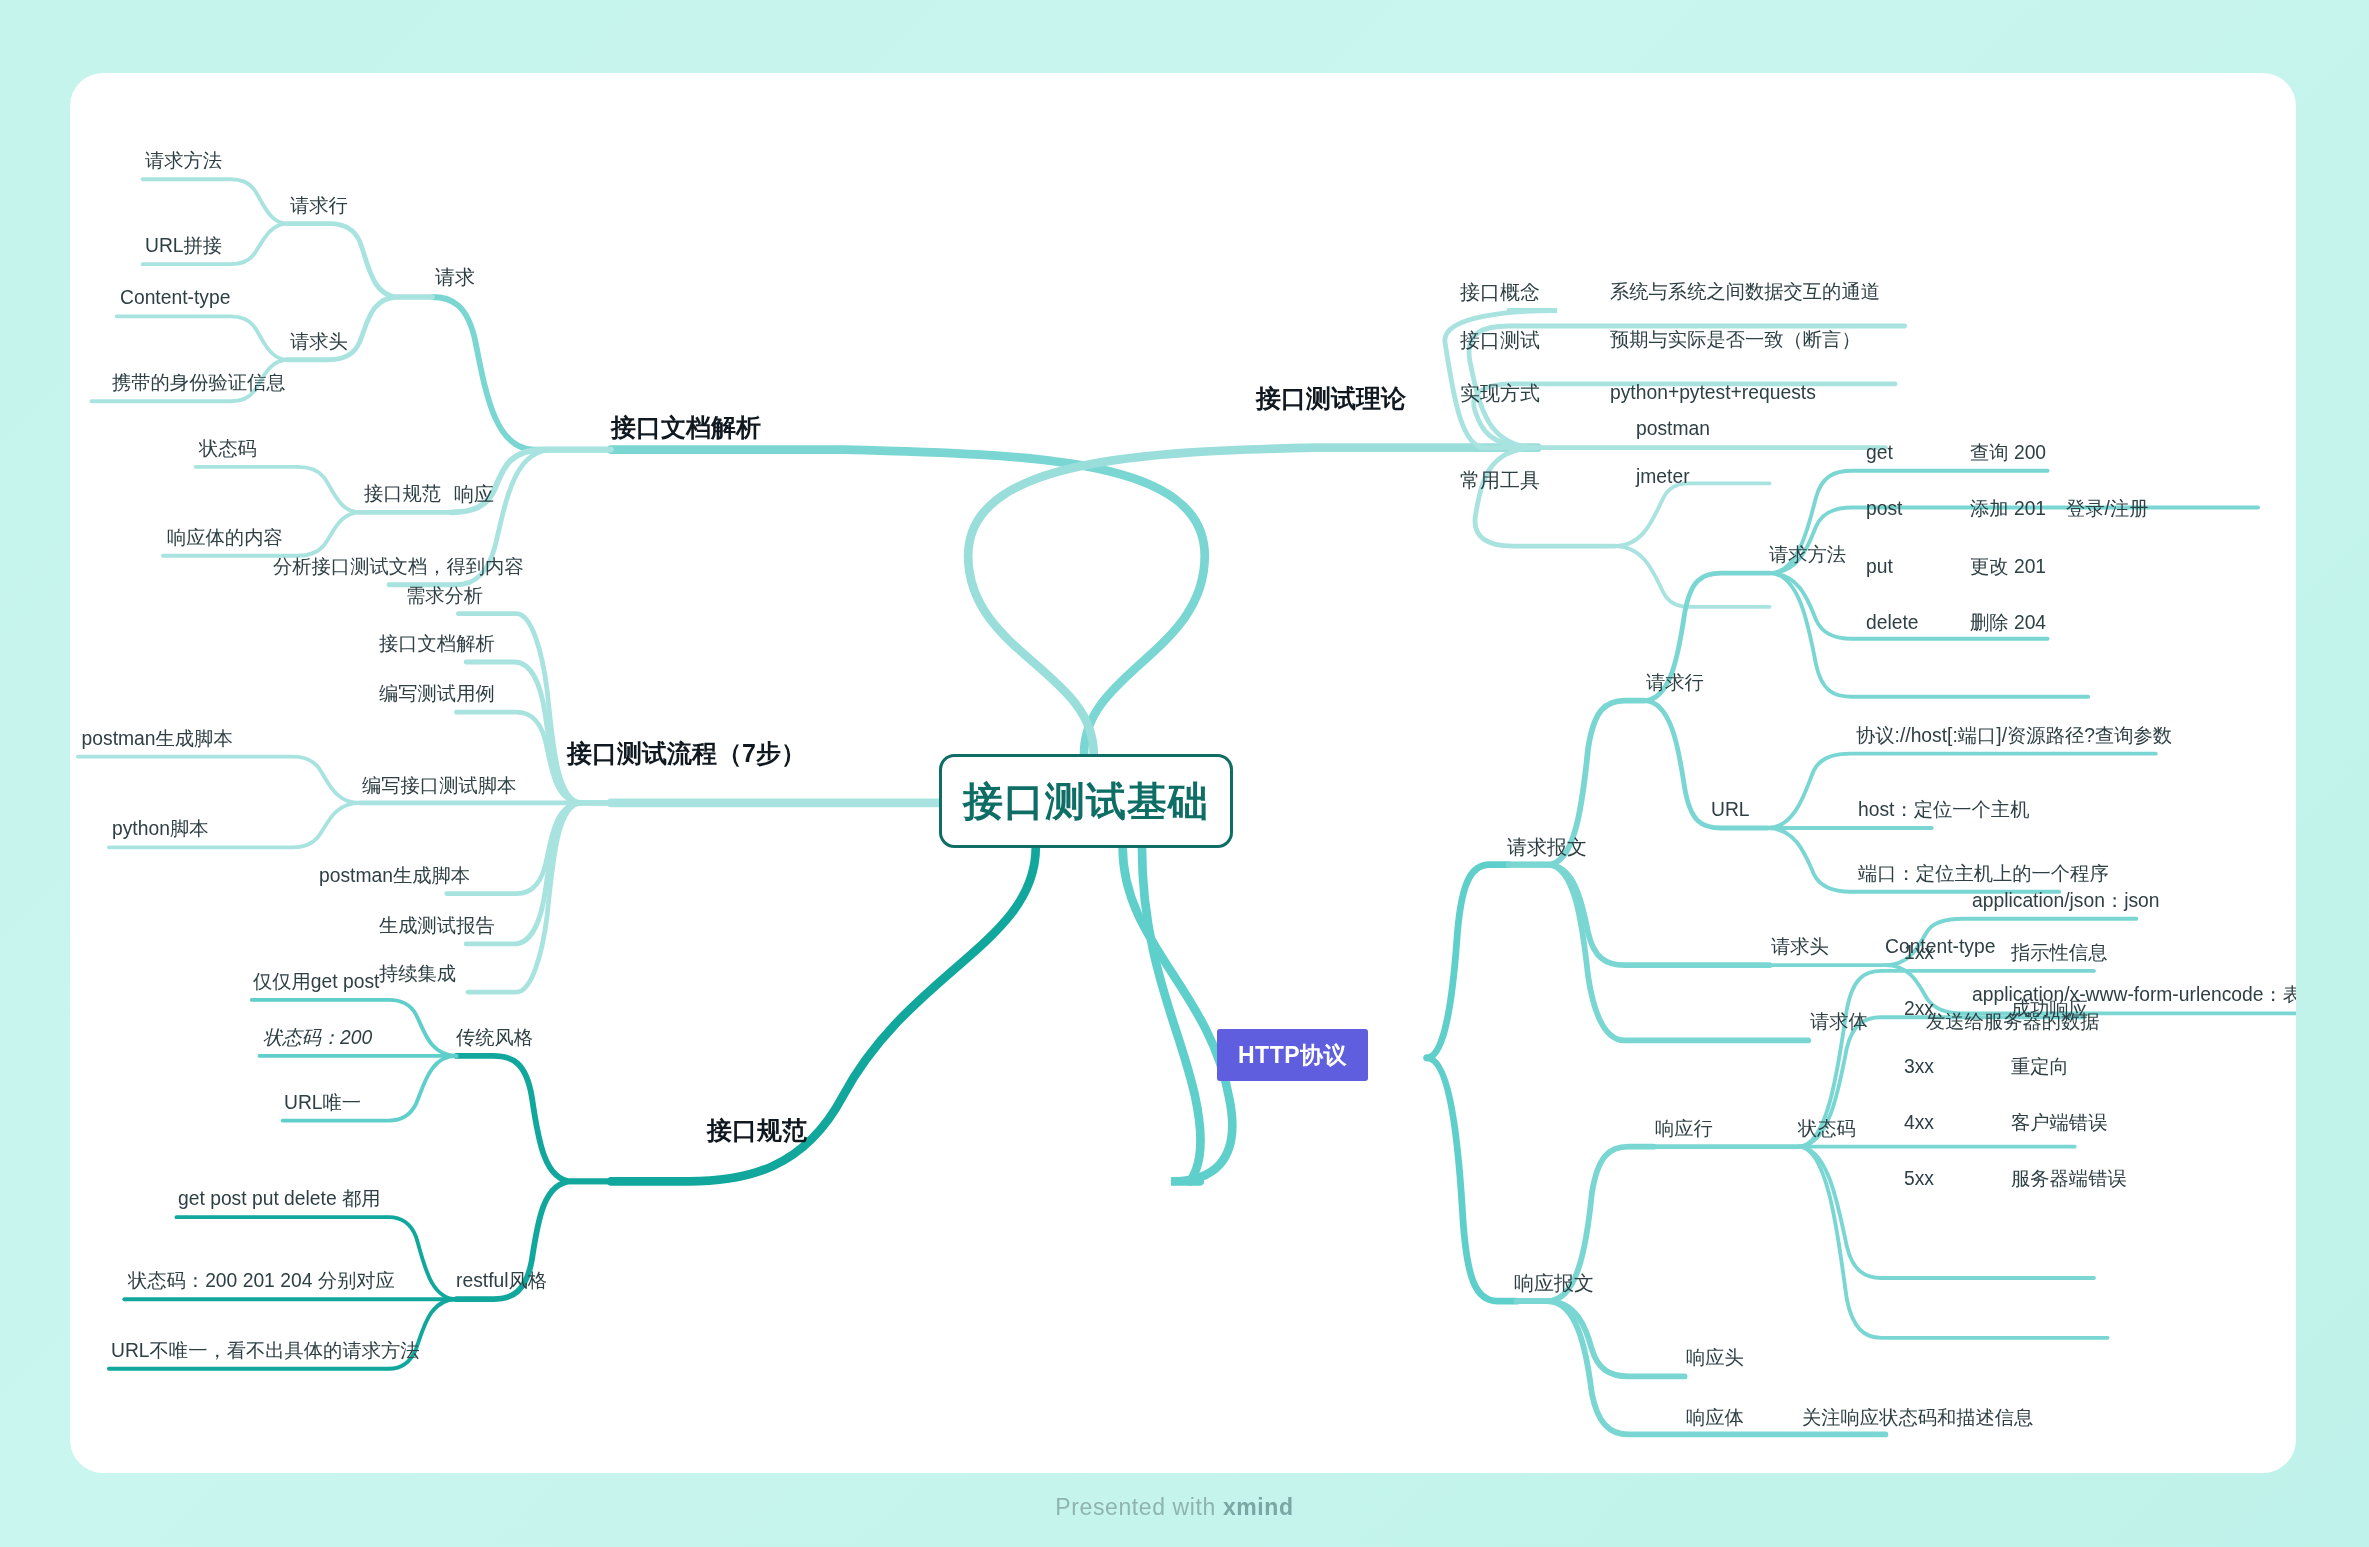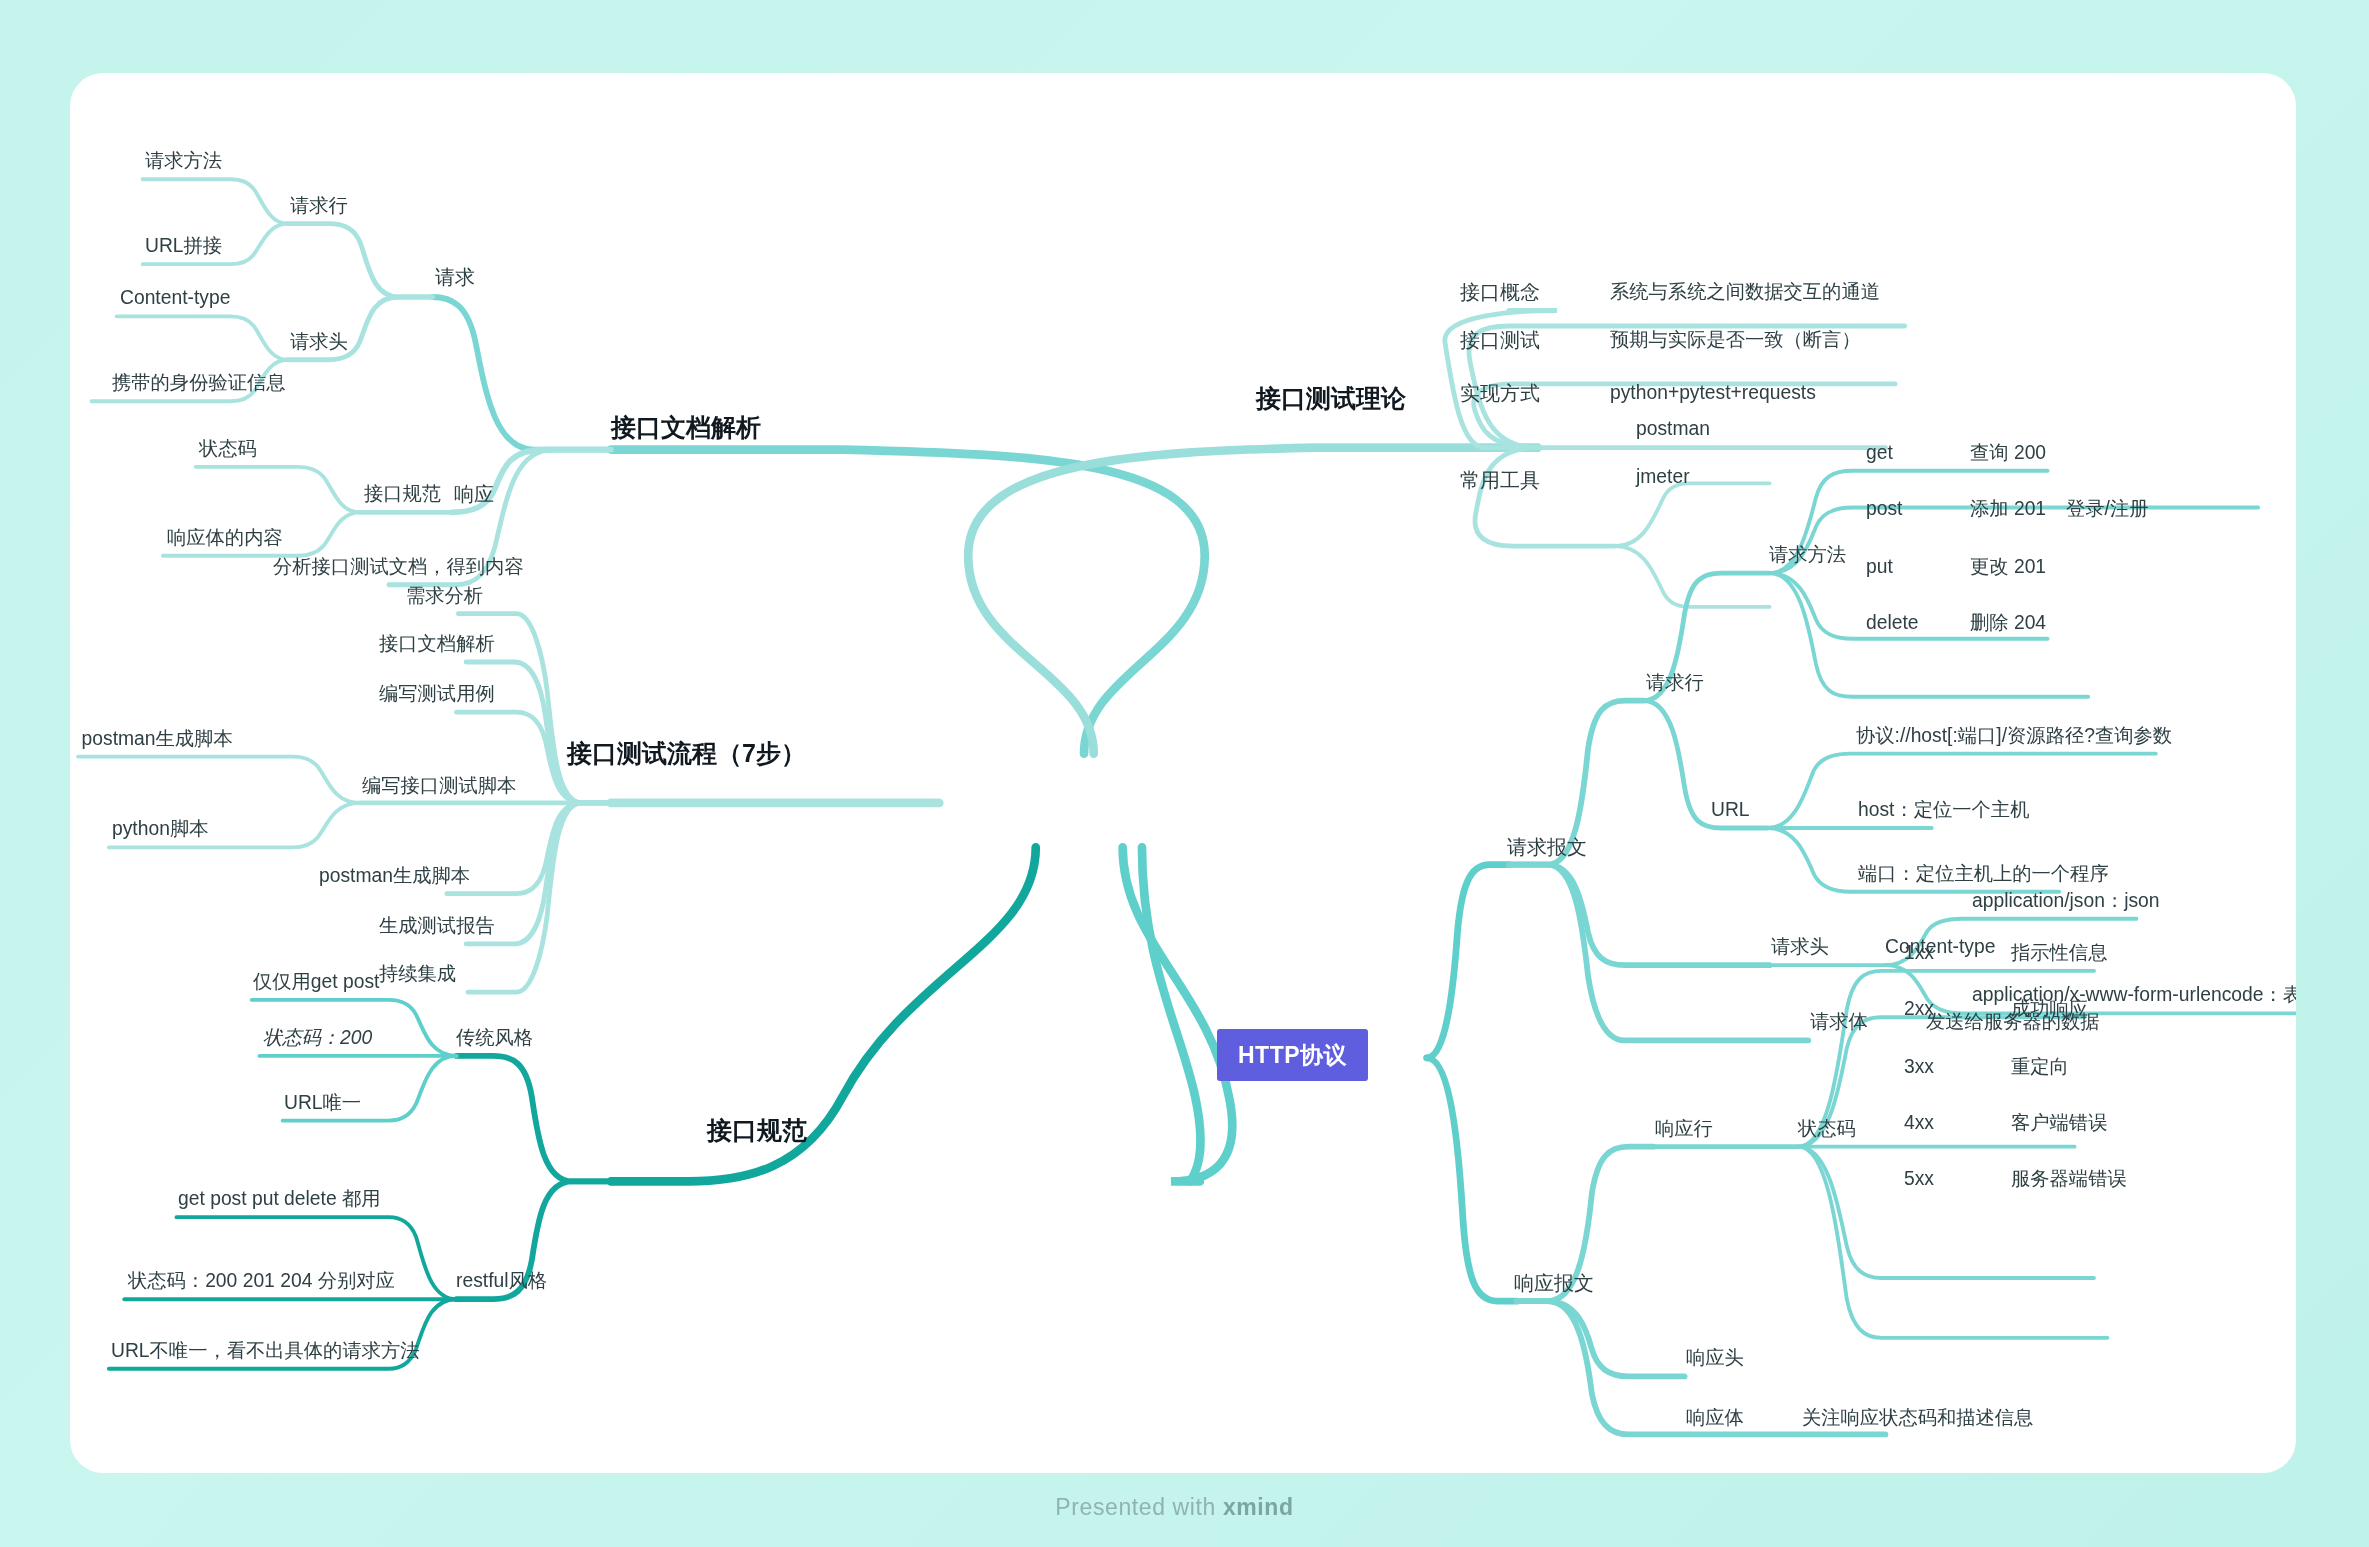--- a/index.html
+++ b/index.html
@@ -178,20 +178,23 @@
 
       <path d="M1790,1112 C1822,1112 1832,1020 1840,970 C1846,938 1858,930 1876,930 L2096,930" stroke="#79d6d2" stroke-width="4"></path>
       <path d="M1790,1112 C1822,1112 1832,1050 1840,1010 C1846,985 1858,978 1876,978 L2086,978" stroke="#79d6d2" stroke-width="4"></path>
       <path d="M1790,1112 L2076,1112" stroke="#79d6d2" stroke-width="4"></path>
       <path d="M1790,1112 C1822,1112 1832,1180 1840,1215 C1846,1240 1858,1248 1876,1248 L2096,1248" stroke="#79d6d2" stroke-width="4"></path>
       <path d="M1790,1112 C1822,1112 1832,1215 1840,1270 C1846,1300 1858,1310 1876,1310 L2110,1310" stroke="#79d6d2" stroke-width="4"></path>
 
     </g>
   </svg>
 
+  <div id="root-node">
+    <span>接口测试基础</span>
+  </div>
 
   <div class="node lvl1" style="left:541px; top:340px;">
     <span>接口文档解析</span>
   </div>
   <div class="node lvl2" style="left:365px; top:193px;">
     <span>请求</span>
   </div>
   <div class="node lvl3" style="left:220px; top:122px;">
     <span>请求行</span>
   </div>

